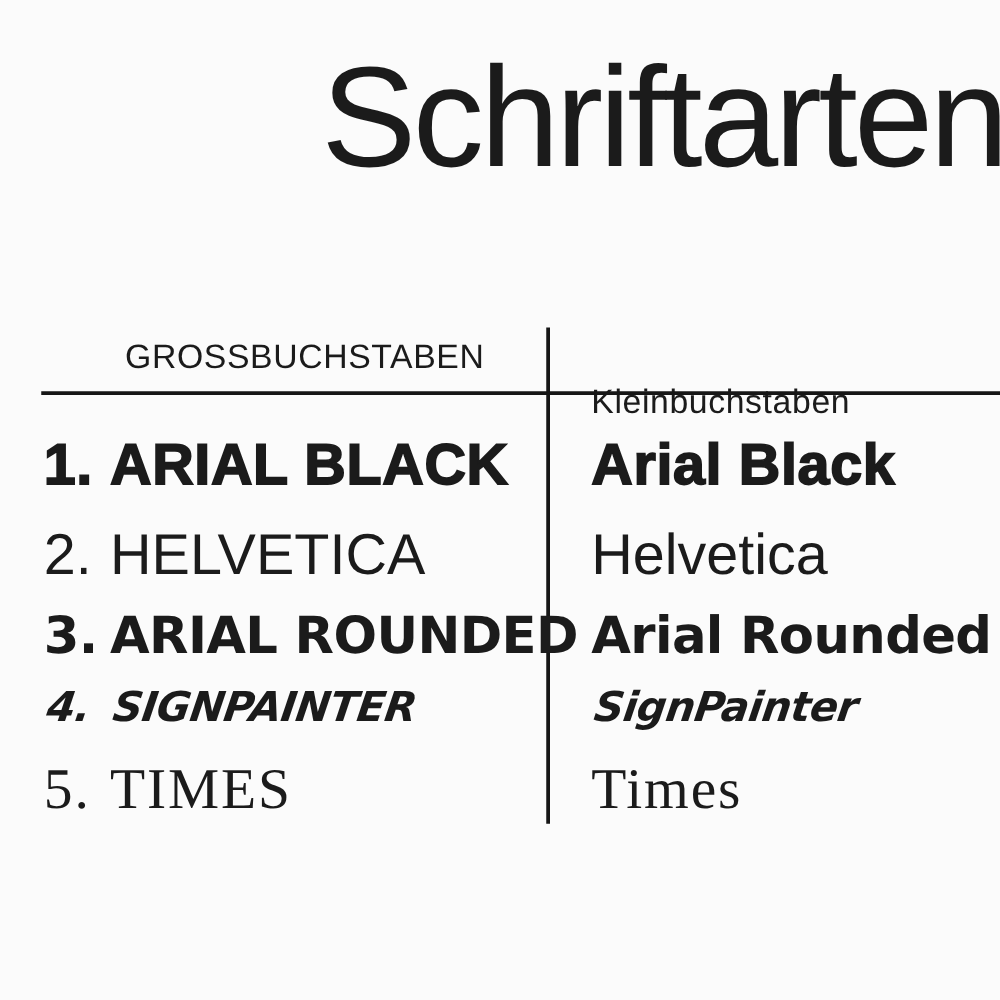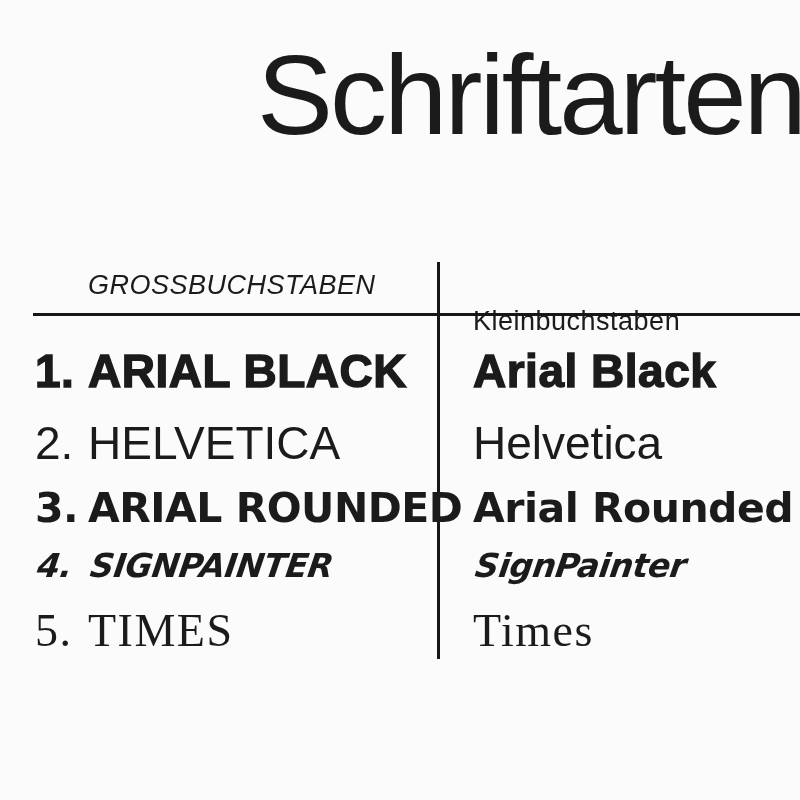--- a/index.html
+++ b/index.html
@@ -39,21 +39,21 @@
   }
   
   .col-header {
     position: absolute;
     top: 270px;
     font-size: 27px;
     letter-spacing: 0.5px;
     color: var(--text);
     white-space: nowrap;
   }
-  .col-header.left  { left: 88px; font-style: italic; }
+  .col-header.left  { left: 100px; }
   .col-header.right { left: 473px; margin-top: 36px; }
   
   .h-line {
     position: absolute;
     top: 313px; left: 33px; right: 0;
     height: 3px;
     background: var(--line);
   }
   .v-line {
     position: absolute;

